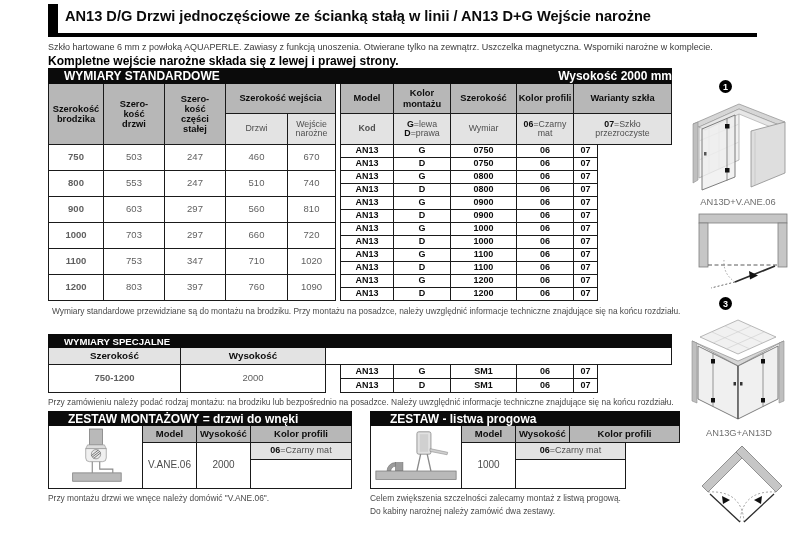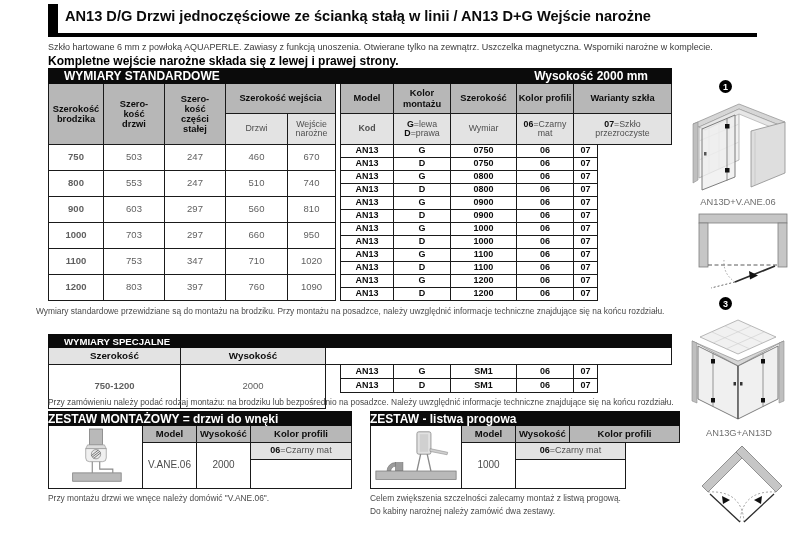--- a/index.html
+++ b/index.html
@@ -8,52 +8,52 @@
   
   .title-tab{position:absolute;left:48px;top:4px;width:10px;height:30px;background:#000;}
   .page-title{position:absolute;left:65px;top:8px;width:700px;font-size:14.6px;font-weight:bold;color:#0a0a0a;white-space:nowrap;}
   .title-rule{position:absolute;left:48px;top:33px;width:709px;height:4px;background:#000;}
   .intro1{position:absolute;left:48px;top:42px;width:710px;font-size:9px;color:#3a3a3a;}
   .intro2{position:absolute;left:48px;top:53.5px;width:710px;font-size:12px;font-weight:bold;color:#000;}
   
   .bar{display:flex;justify-content:space-between;align-items:center;background:#0b0b0b;color:#fff;
        font-weight:bold;font-size:12px;}
   .bar .lpad{padding-left:16px;}
-  .bar .rpad{padding-right:24px;}
+  .bar .rpad{padding-right:0;}
   .cell{display:flex;align-items:center;justify-content:center;box-sizing:border-box;
         border-right:1px solid #1a1a1a;border-bottom:1px solid #1a1a1a;background:#fff;
         text-align:center;line-height:1.08;}
   .first{border-left:1px solid #1a1a1a;font-weight:bold;}
   .dark{background:#b7b7b7;font-weight:bold;color:#0d0d0d;font-size:9.3px;}
   .light{background:#e3e3e3;color:#4f4f4f;font-size:8.8px;}
   .light b{color:#0d0d0d;}
   .prewrap{white-space:pre-line;}
   .dval{color:#5f5f5f;font-size:9.5px;}
   .mcell{font-weight:bold;color:#0d0d0d;font-size:9px;}
   .flex{display:flex;}
   .col{display:flex;flex-direction:column;}
   
   .w56{width:56px}.w61{width:61px}.w62{width:62px}.w48{width:48px}
   .m54{width:54px}.m57{width:57px}.m66{width:66px}.m24{width:24px}.h-war{width:98px}
   .w133{width:133px}.w145{width:145px}.w346{width:346px}
   .gap4{width:4px}.gap14{width:14px}
   
   .h13{height:13px}.h26{height:26px}.h30{height:30px}.h31{height:31px}
-  .h14{height:14px}.h17{height:17px}.h28{height:44px}.h29{height:29px}.h46{height:46px}.h63{height:63px}
+  .h14{height:14px}.h17{height:17px}.h28{height:28px}.h29{height:29px}.h46{height:46px}.h63{height:63px}
   
   .std{position:absolute;left:48px;top:68px;width:624px;}
   .std .bar{height:16px;}
   .note{position:absolute;font-size:8.4px;color:#4a4a4a;}
-  .note1{left:36px;top:306px;width:640px;}
+  .note1{left:52px;top:306px;width:640px;}
   .spec{position:absolute;left:48px;top:334px;width:624px;}
   .spec .bar{height:14px;font-size:9.6px;}
   .note2{left:48px;top:397px;width:640px;}
   .zes1{position:absolute;left:48px;top:411px;width:304px;}
   .zes2{position:absolute;left:370px;top:411px;width:310px;}
-  .zes1 .bar,.zes2 .bar{height:15px;padding-left:0;justify-content:flex-start;}
+  .zes1 .bar,.zes2 .bar{height:15px;padding-left:20px;justify-content:flex-start;}
   .zhead{font-weight:bold;color:#0d0d0d;font-size:9.5px;background:#b7b7b7;}
   .zval{color:#4c4c4c;font-size:10px;}
   .zk-top{background:#e3e3e3;color:#4f4f4f;font-size:9px;}
   .zk-top b{color:#0d0d0d;}
   .note3{left:48px;top:493px;width:310px;}
   .note4a{left:370px;top:493px;width:320px;}
   .note4b{left:370px;top:506px;width:320px;}
   .diagcell{justify-content:center;align-items:flex-end;padding-bottom:2px;}
   
   .badge{position:absolute;width:13px;height:13px;border-radius:50%;background:#000;color:#fff;
@@ -208,21 +208,21 @@
           <div class="cell m24 h13 mcell">07</div>
         </div>
       </div>
     </div>
 
     <div class="flex">
       <div class="cell first w56 h26 dval">1000</div>
       <div class="cell w61 h26 dval">703</div>
       <div class="cell w61 h26 dval">297</div>
       <div class="cell w62 h26 dval">660</div>
-      <div class="cell w48 h26 dval">950</div>
+      <div class="cell w48 h26 dval">720</div>
       <div class="gap4"></div>
       <div class="col">
         <div class="flex">
           <div class="cell first m54 h13 mcell">AN13</div>
           <div class="cell m57 h13 mcell">G</div>
           <div class="cell m66 h13 mcell">1000</div>
           <div class="cell m57 h13 mcell">06</div>
           <div class="cell m24 h13 mcell">07</div>
         </div>
         <div class="flex">

